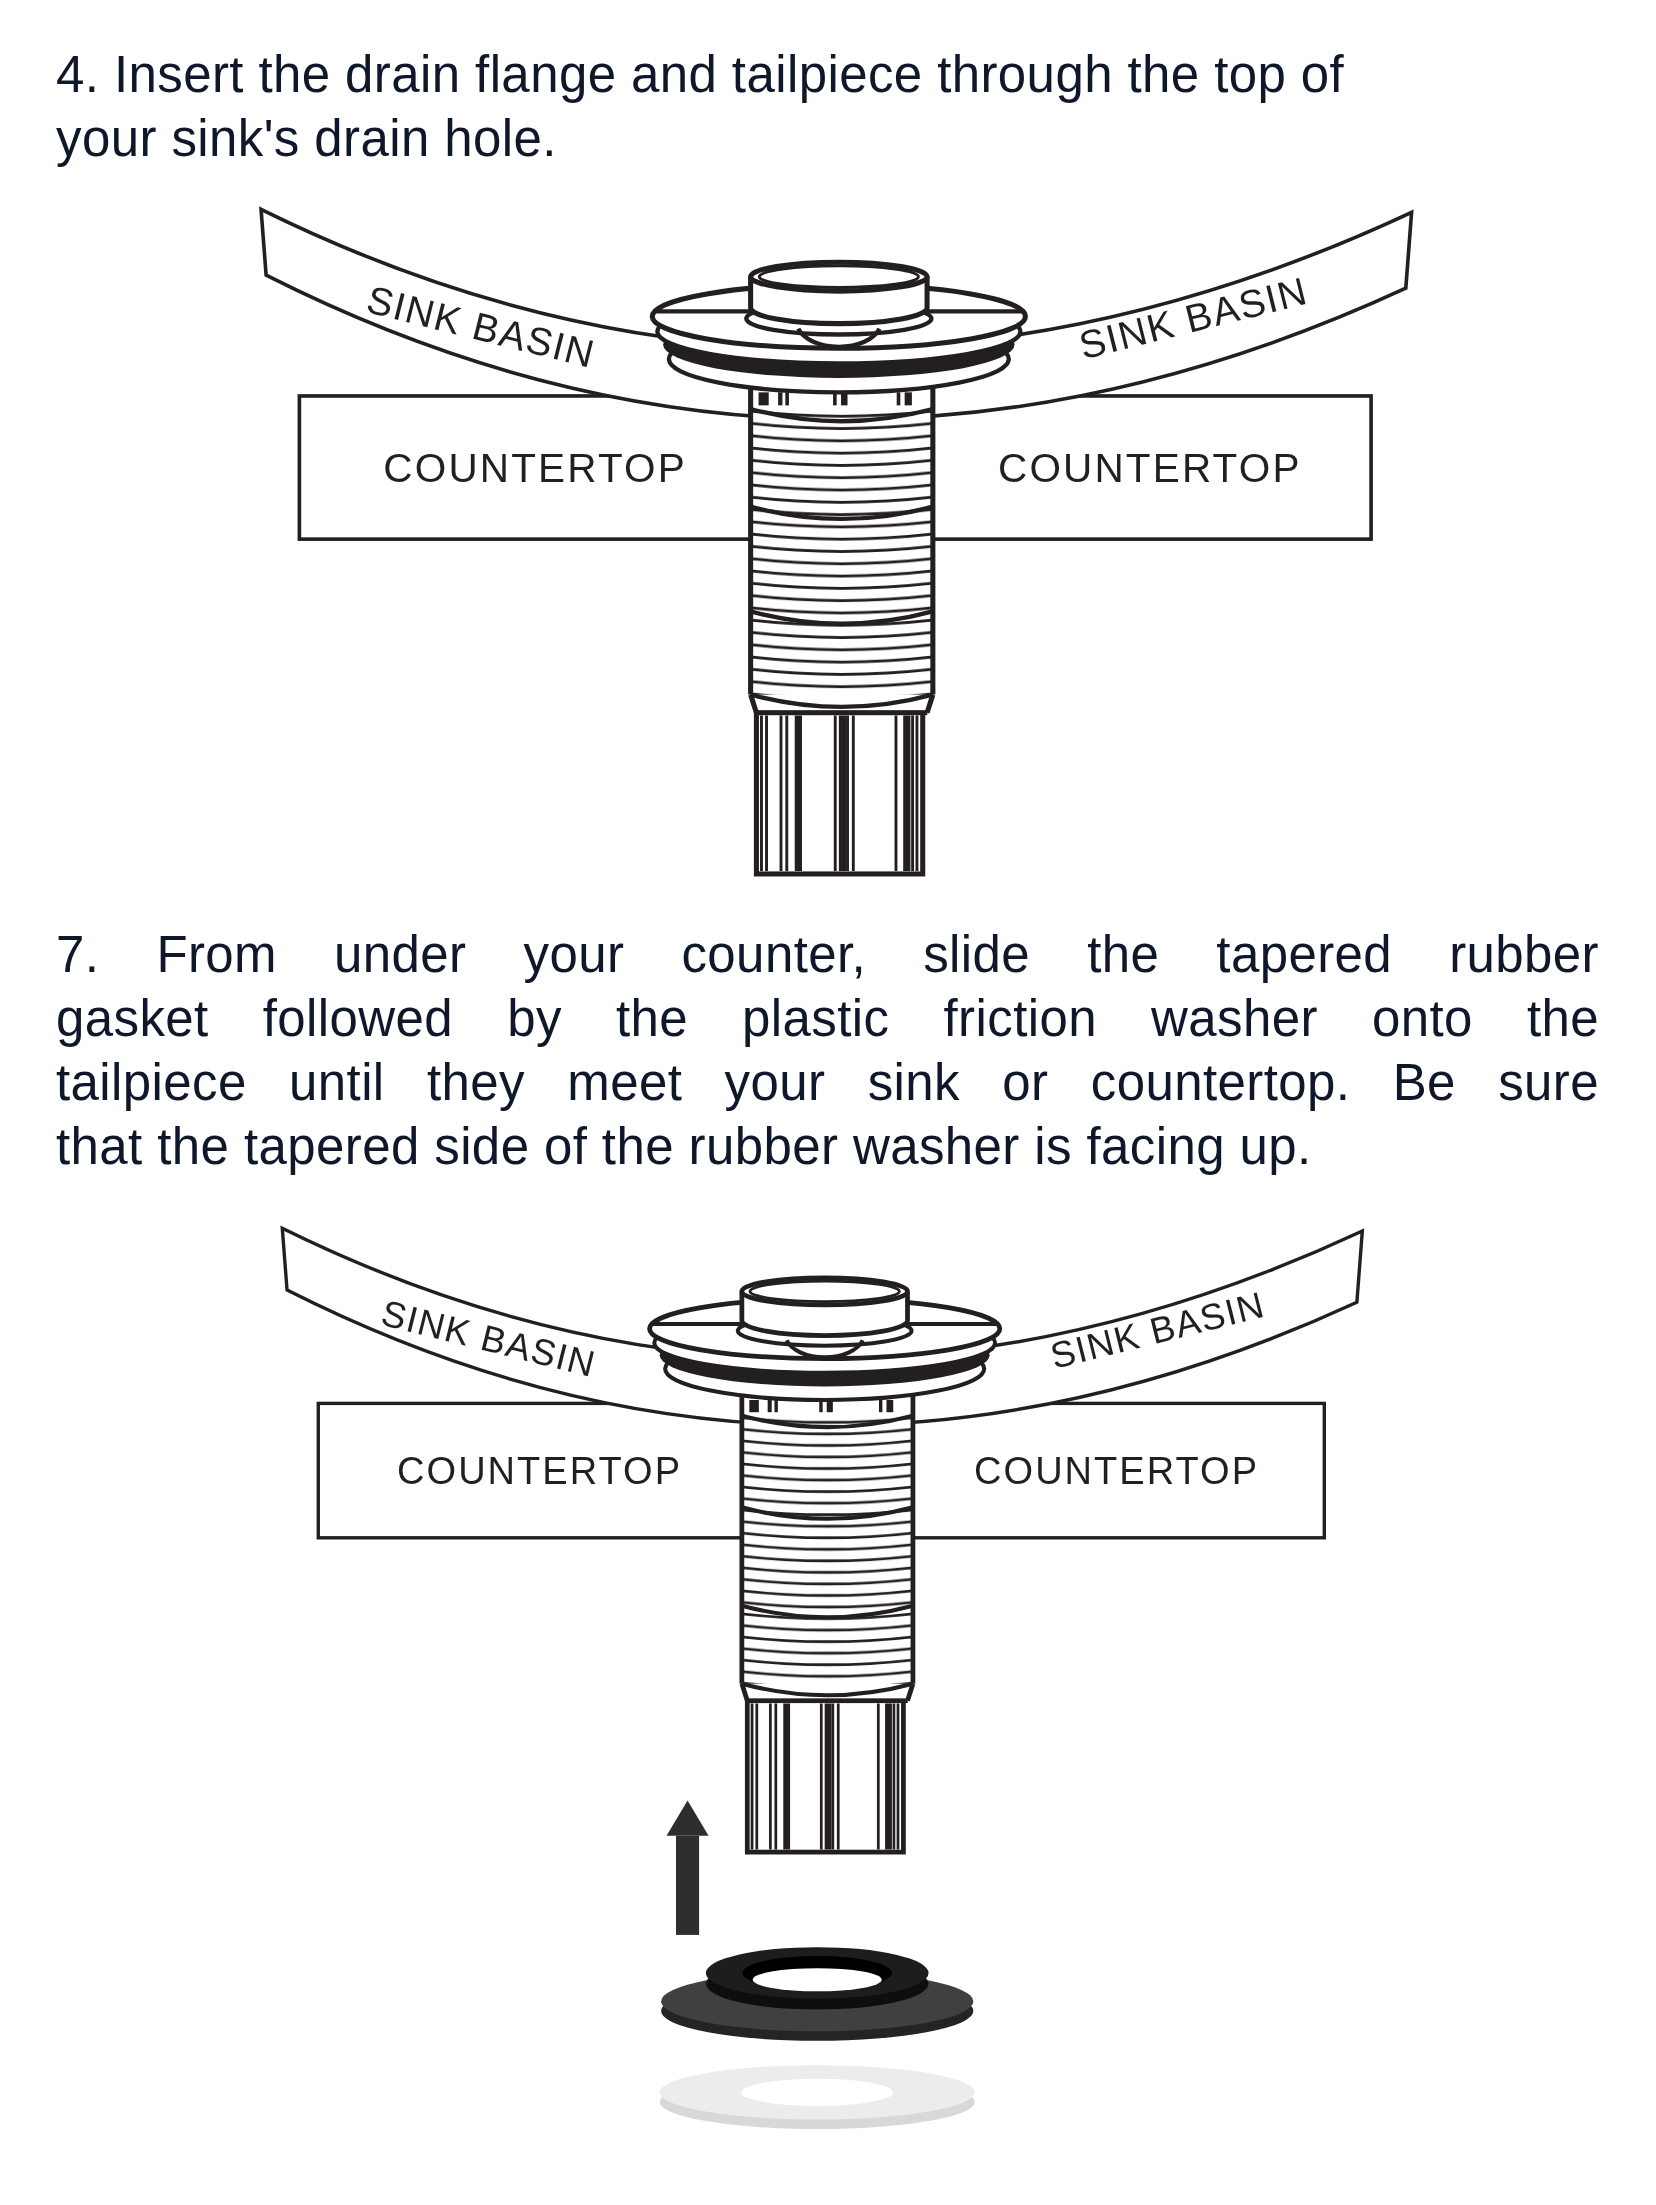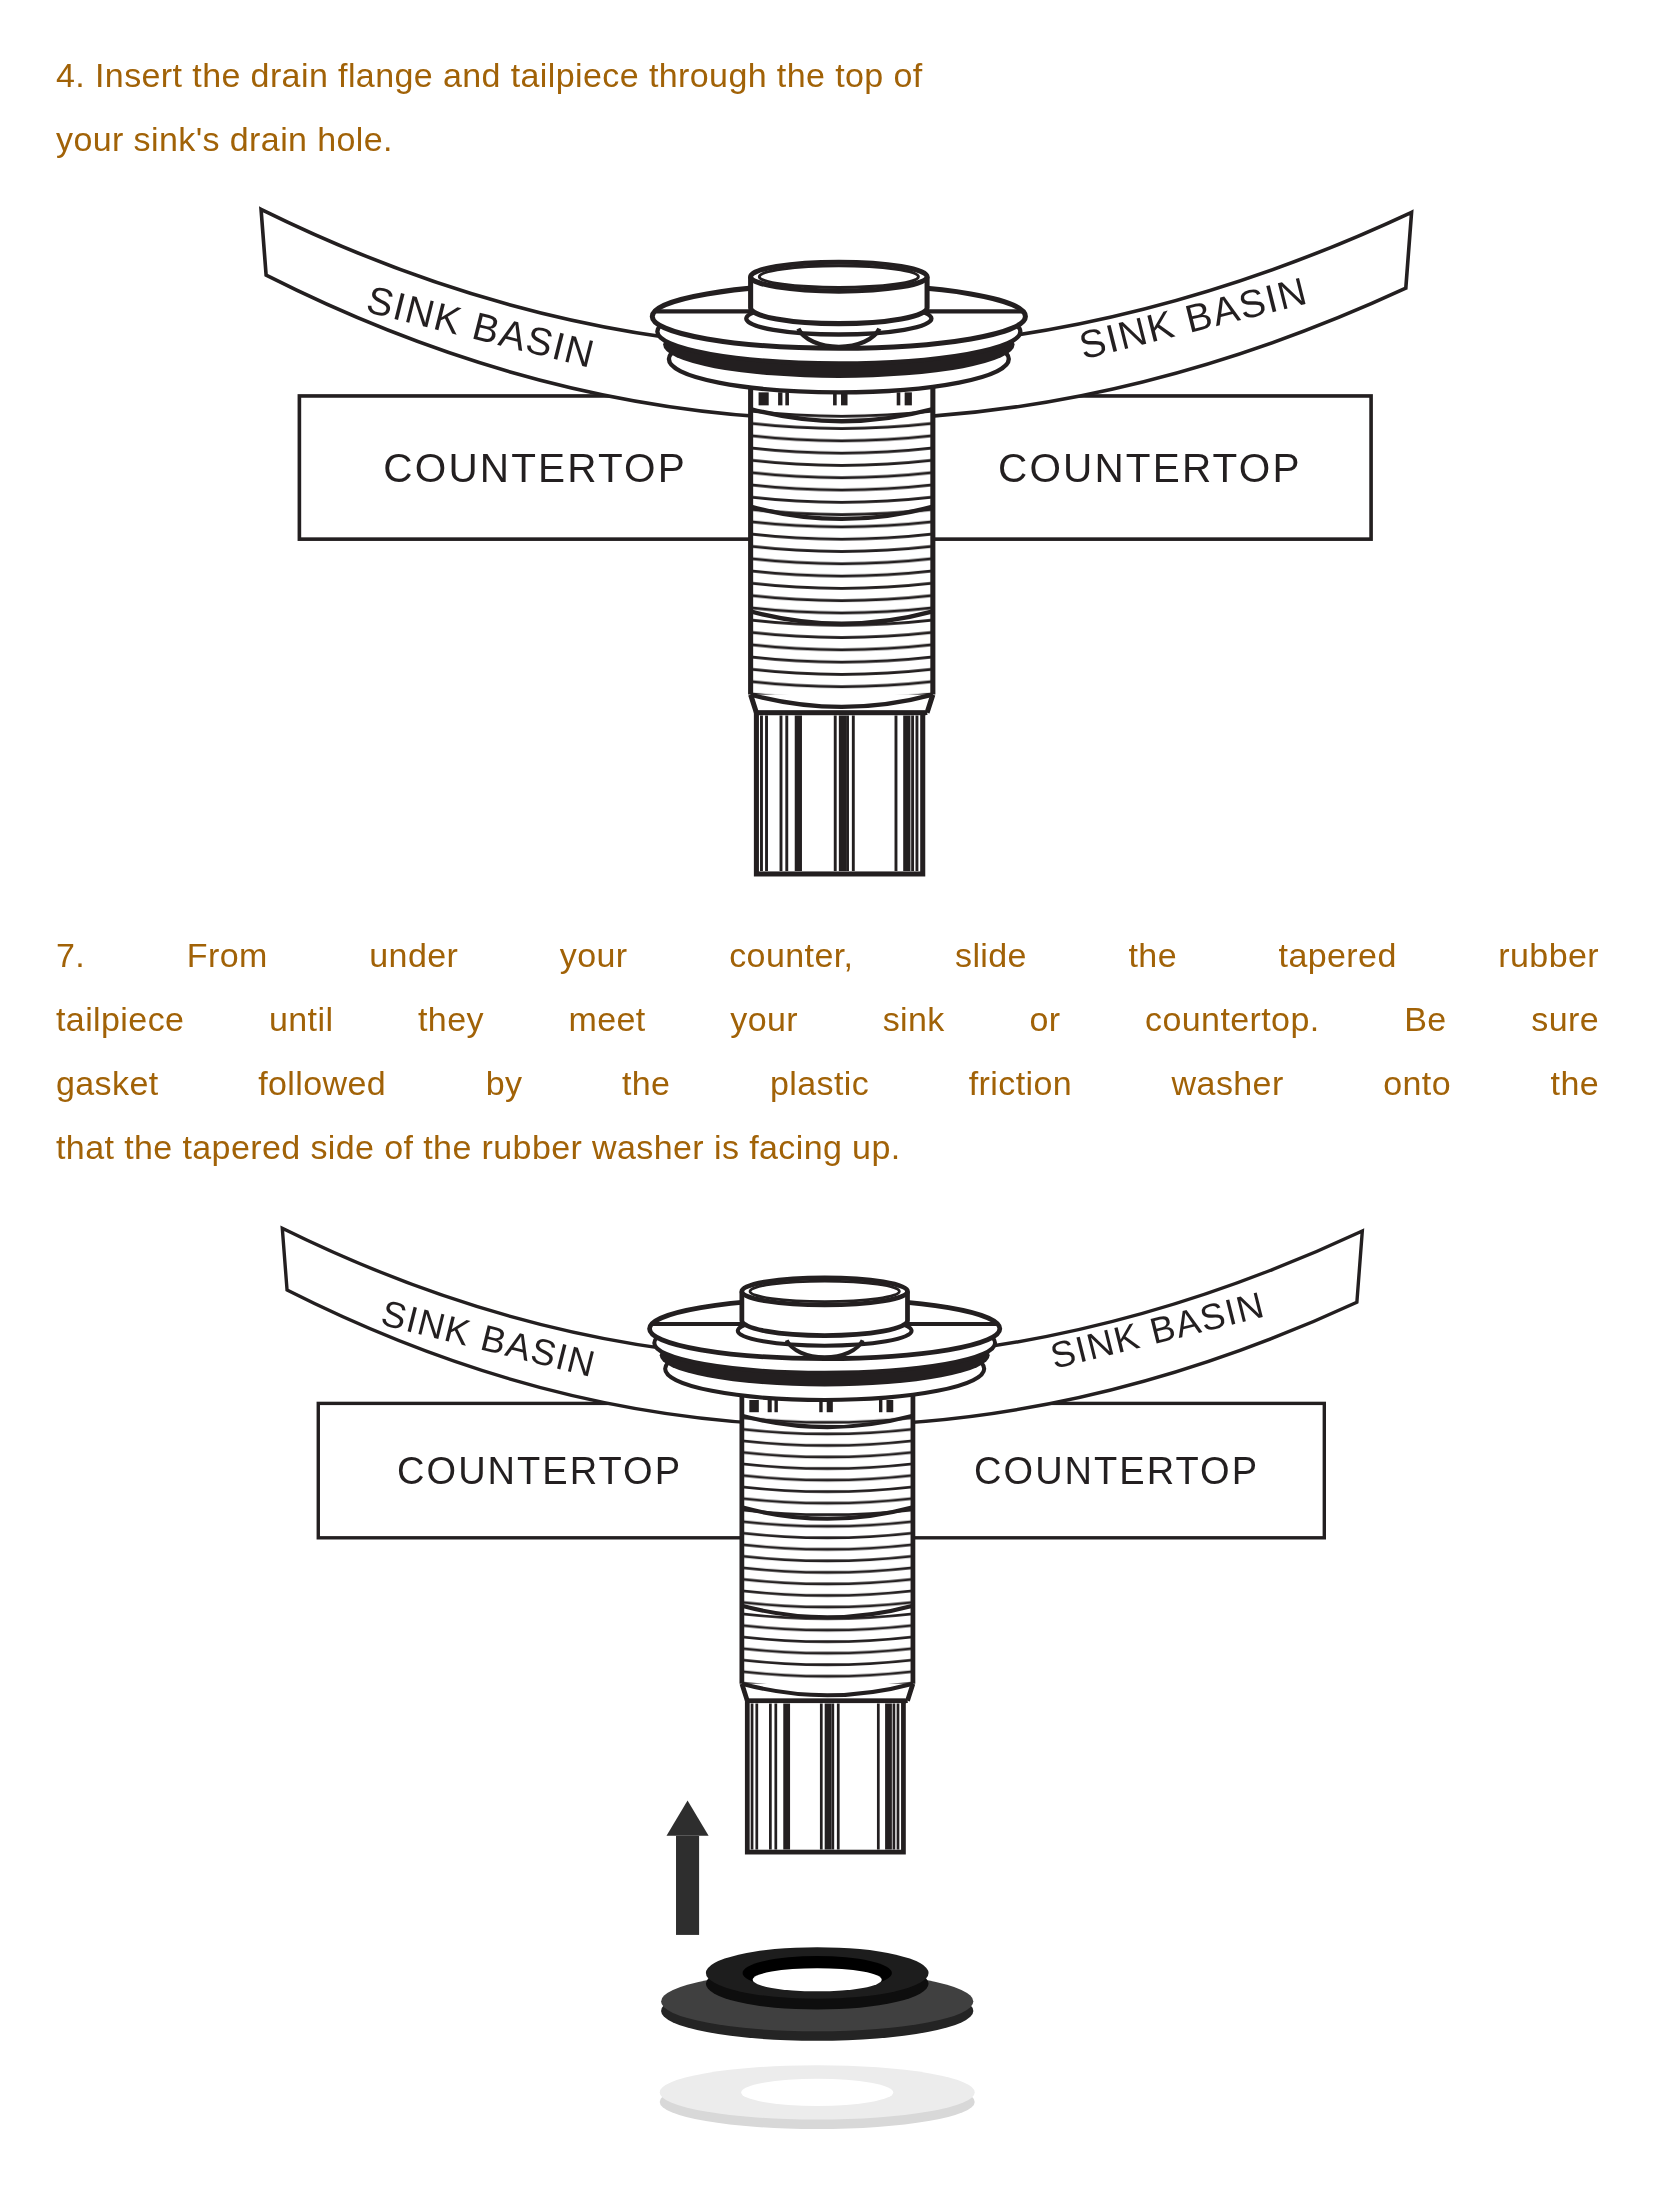--- a/index.html
+++ b/index.html
@@ -9,24 +9,24 @@
     height:2205px;
     background:#ffffff;
     font-family:"Liberation Sans", sans-serif;
     color:#1b1b1b;
     overflow:hidden;
   }
   .para{
     position:absolute;
     left:56px;
     width:1543px;
-    font-size:34px;
+    font-size:51px;
     line-height:64px;
     letter-spacing:0.4px;
-    color:#a16207;
+    color:#0f172a;
   }
   .para .line{white-space:nowrap;}
   .para .jline{
     white-space:normal;
     text-align:justify;
     text-align-last:justify;
   }
   .diagram{position:absolute;}
   svg text{
     font-family:"Liberation Sans", sans-serif;
@@ -97,22 +97,22 @@
       <ellipse cx="1160" cy="172" rx="128" ry="22" class="ln" stroke-width="6"></ellipse>
       <path d="M1038 114 V157 A122 22 0 0 0 1282 157 V114" class="ln" stroke-width="7"></path>
       <ellipse cx="1160" cy="114" rx="122" ry="20" class="ln" stroke-width="7"></ellipse>
       <ellipse cx="1160" cy="114" rx="110" ry="15" class="stroke-only" stroke-width="4"></ellipse>
       <path d="M1104 186 A58 34 0 0 0 1216 186" class="stroke-only" stroke-width="6"></path>
     </g>
   </svg>
 
   <div class="para" id="step5" style="top:923px">
     <div class="jline">7. From under your counter, slide the tapered rubber</div>
+    <div class="jline">gasket followed by the plastic friction washer onto the</div>
     <div class="jline">tailpiece until they meet your sink or countertop. Be sure</div>
-    <div class="jline">gasket followed by the plastic friction washer onto the</div>
     <div class="line">that the tapered side of the rubber washer is facing up.</div>
   </div>
 
   <svg class="diagram" id="diagram2" style="left:37px;top:1214px" width="1555" height="930" viewBox="0 0 2290 1370">
     <defs>
       <pattern id="th2" x="1038" y="296" width="252" height="17" patternUnits="userSpaceOnUse">
         <path d="M0 4 Q126 18 252 4" fill="none" stroke="#231f20" stroke-width="4"></path>
       </pattern>
     </defs>
 

